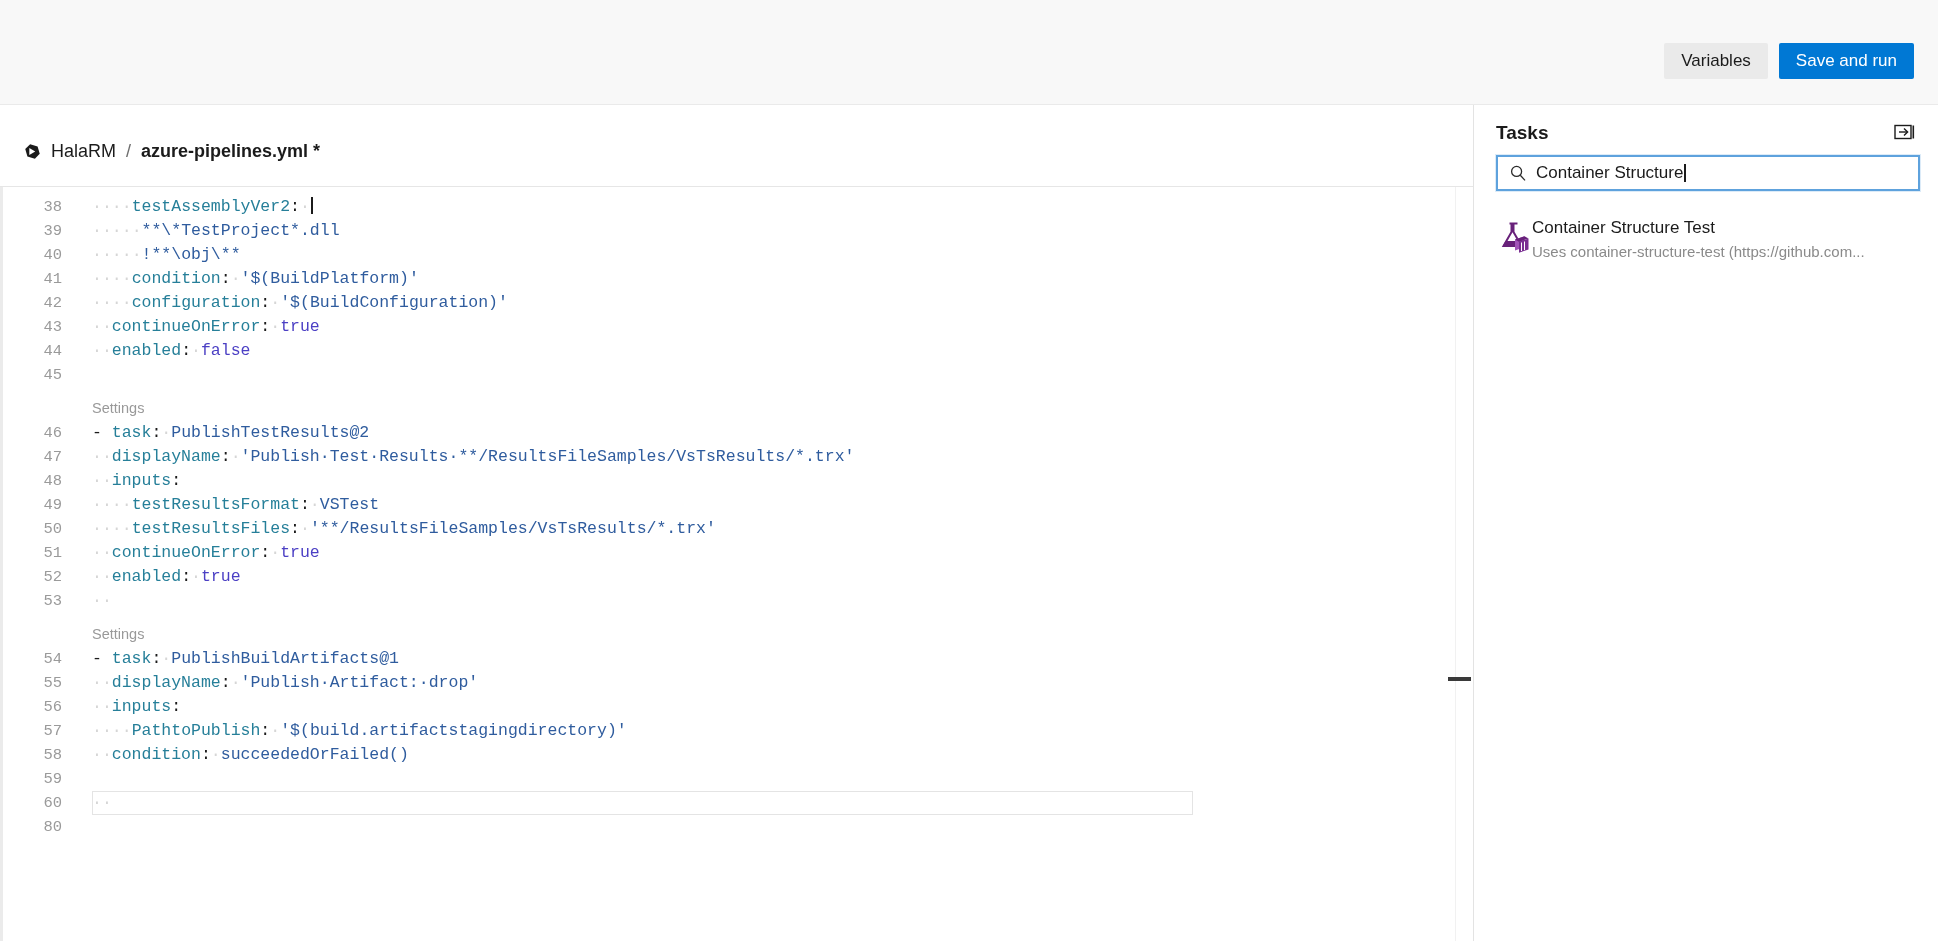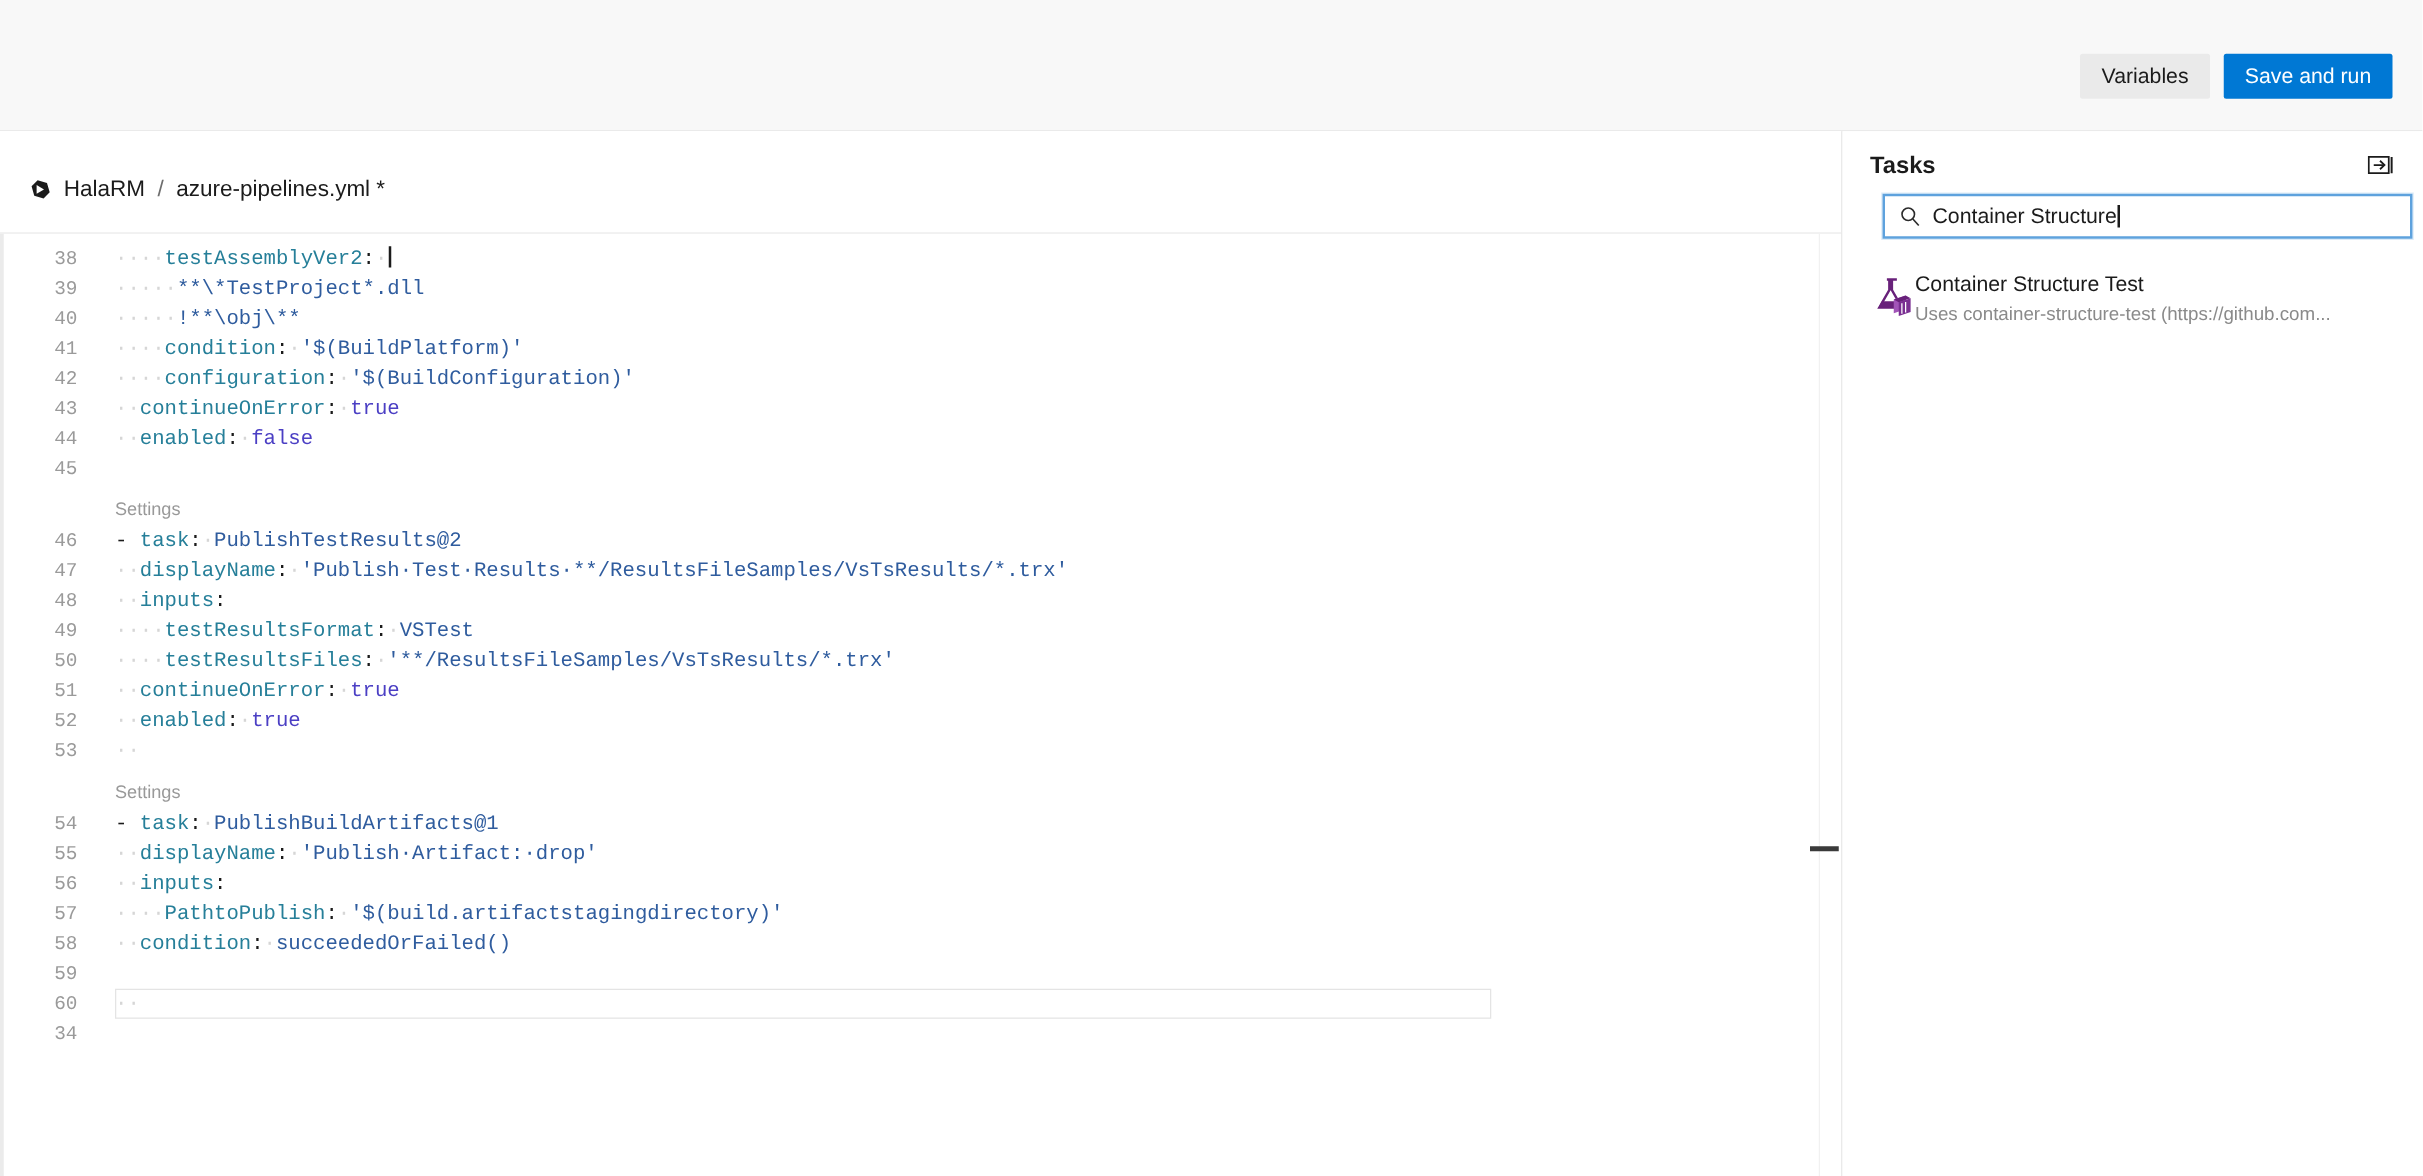--- a/index.html
+++ b/index.html
@@ -49,21 +49,21 @@
     border-bottom: 1px solid #e6e6e6;
   }
   .file-bar-inner {
     position: absolute; left: 22px; top: 36px;
     display: flex; align-items: center; gap: 8px;
     font-size: 18px; color: #1b1b1b;
   }
   .repo-icon { width: 21px; height: 21px; display: block; }
   .crumb-repo { color: #1b1b1b; }
   .crumb-sep { color: #6e6e6e; padding: 0 2px; }
-  .crumb-file { font-weight: normal; color: #1b1b1b; }
+  .crumb-file { font-weight: bold; color: #1b1b1b; }
 
   
   .code-area {
     position: absolute; left: 0; top: 82px; width: 1473px; height: 754px;
     background: #ffffff; overflow: hidden;
   }
   .gutter-border {
     position: absolute; left: 0; top: 0; width: 3px; height: 754px;
     background: #ebebeb;
   }
@@ -130,21 +130,21 @@
   .tasks-title {
     position: absolute; left: 22px; top: 17px;
     font-size: 19px; font-weight: bold; color: #1b1b1b;
   }
   .collapse-btn {
     position: absolute; right: 20px; top: 16px;
     width: 26px; height: 22px; cursor: pointer;
     display: flex; align-items: center; justify-content: center;
   }
   .search-wrap {
-    position: absolute; left: 32px; top: 50px; width: 424px; height: 36px;
+    position: absolute; left: 22px; top: 50px; width: 424px; height: 36px;
   }
   .search-box {
     width: 424px; height: 36px;
     border: 2px solid #5ea2dd; background: #ffffff;
     display: flex; align-items: center; padding-left: 11px;
     box-shadow: 0 0 0 1px rgba(94,162,221,0.22);
   }
   .search-icon { width: 18px; height: 18px; flex: 0 0 18px; margin-right: 9px; }
   .search-text {
     font-size: 17px; color: #1b1b1b;
@@ -292,21 +292,21 @@
           <div class="row">
             <span class="lineno">59</span>
             <span class="code"></span>
           </div>
           <div class="row current">
             <span class="lineno">60</span>
             <span class="code-hl"></span>
             <span class="code"><span class="d">··</span></span>
           </div>
           <div class="row">
-            <span class="lineno">34</span>
+            <span class="lineno">80</span>
             <span class="code"></span>
           </div>
         </div>
     </div>
   </div>
 
   <div class="panel-divider"></div>
 
   <div class="tasks-panel">
     <div class="tasks-header">

